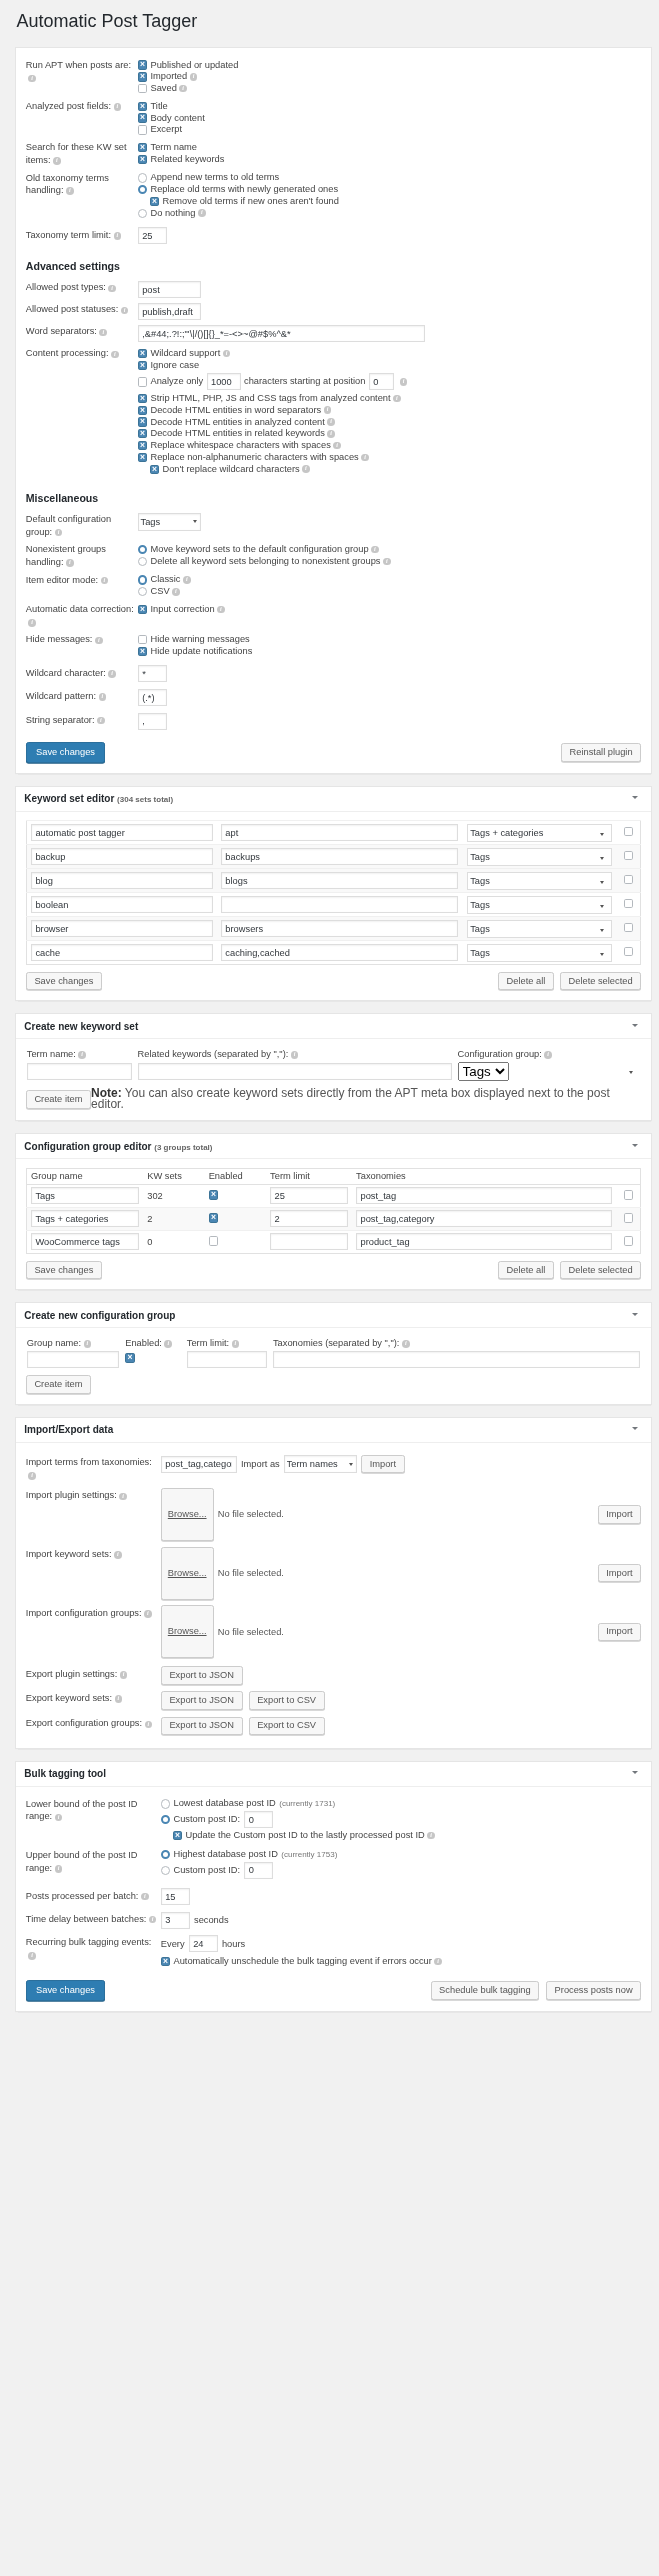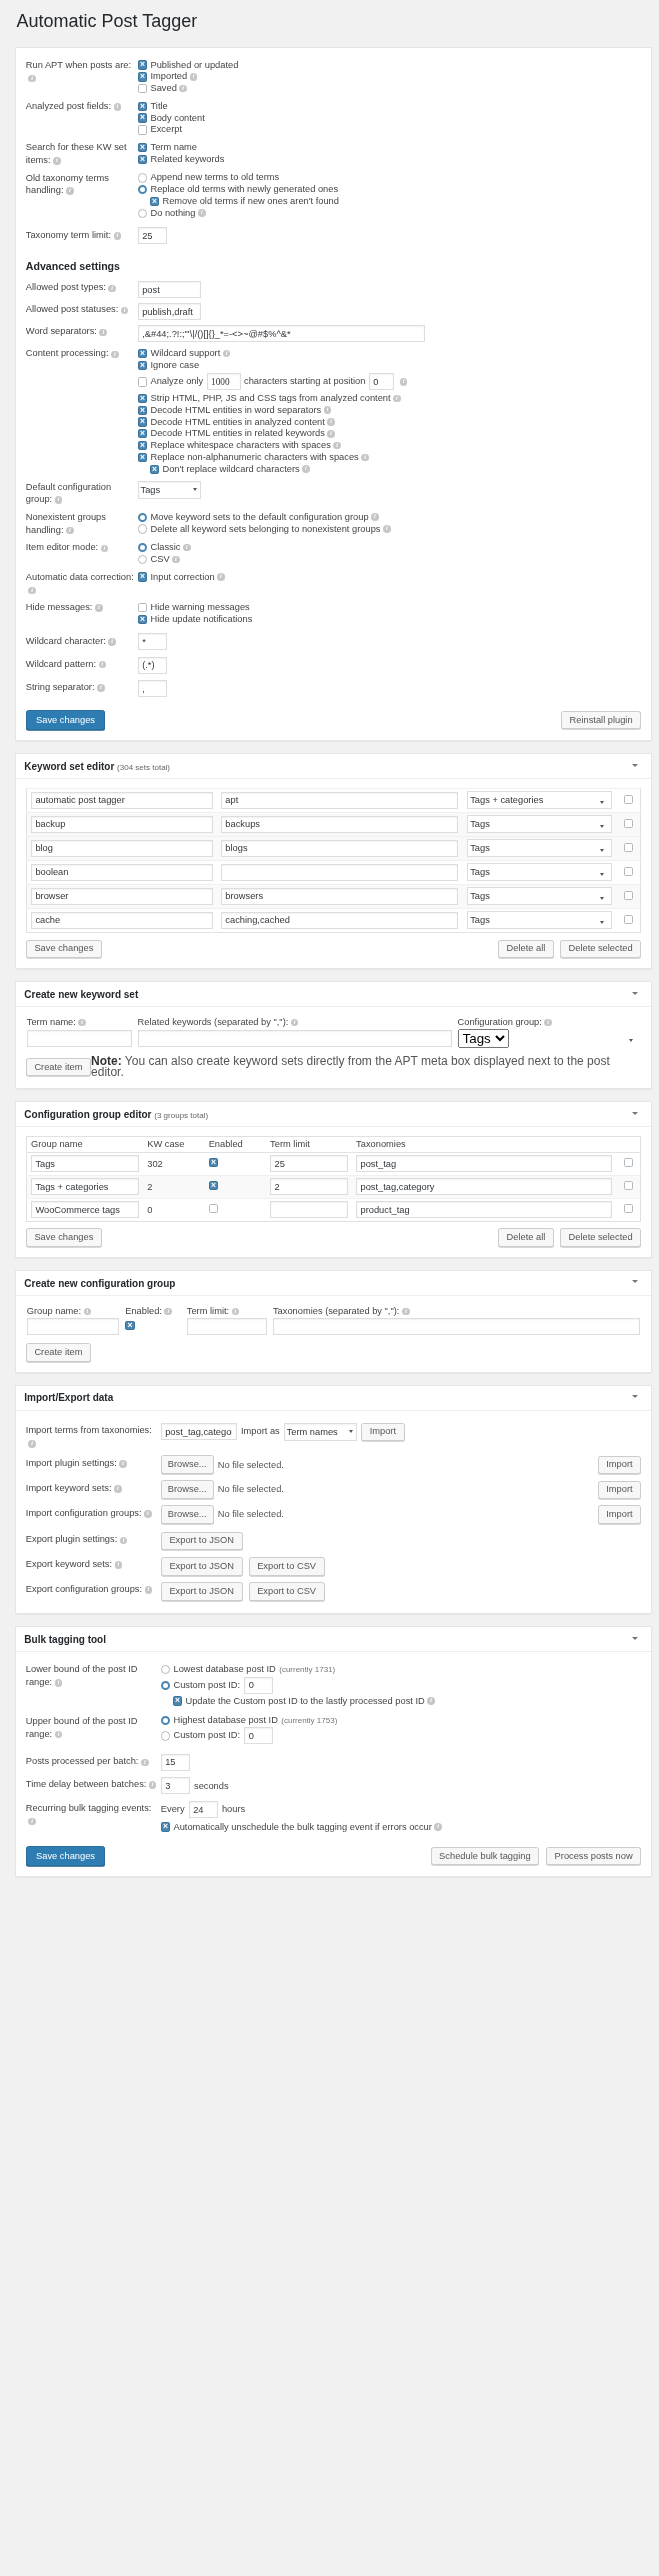--- a/index.html
+++ b/index.html
@@ -36,21 +36,21 @@
     display: flex;
     align-items: center;
     justify-content: space-between;
     cursor: pointer;
   }
   .pb-title {
     font-size: 10px;
     font-weight: bold;
     color: #23282d;
   }
-  .pb-title .sub { font-weight: normal; font-size: 8px; color:#666; }
+  .pb-title .sub { font-weight: bold; font-size: 8px; color:#666; }
   .toggle-ind {
     width: 12px; height: 12px;
     position: relative;
   }
   .toggle-ind::after {
     content: "";
     position: absolute;
     left: 1.7px; top: 3.4px;
     border-left: 3.4px solid transparent;
     border-right: 3.4px solid transparent;
@@ -181,21 +181,21 @@
     vertical-align: middle;
     white-space: nowrap;
   }
   .btn.primary {
     background: #2e7db2;
     border-color: #2b6f9c;
     color: #fff;
     box-shadow: 0 0.8px 0 #1f5d85;
     padding: 1.7px 9.3px;
   }
-  .btn.browse { padding: 1px 6px; }
+  .btn.browse { padding: 18px 6px; text-decoration: underline; }
 
   
   table.dt {
     width: 100%;
     border-collapse: collapse;
     border: 0.8px solid #e1e1e1;
     background:#fff;
   }
   table.dt th {
     text-align: left;
@@ -398,21 +398,21 @@
                   <span class="txt">Wildcard support</span>
                   <span class="info">i</span>
                 </div>
             <div class="opt">
                   <span class="cb on"></span>
                   <span class="txt">Ignore case</span>
                 </div>
             <div class="opt" style="margin-top:2.5px;">
               <span class="cb"></span>
               <span class="txt">Analyze only</span>
-              <input class="txtfld smallnum" style="margin: 0px 3.4px; font-family: Liberation Serif, serif;" type="text" value="1000">
+              <input class="txtfld smallnum" style="margin: 0px 3.4px;" type="text" value="1000">
               <span>characters starting at position</span>
               <input class="txtfld tiny" style="margin: 0px 3.4px;" type="text" value="0">
               <span class="info">i</span>
             </div>
             <div class="opt" style="margin-top:2.5px;">
                   <span class="cb on"></span>
                   <span class="txt">Strip HTML, PHP, JS and CSS tags from analyzed content</span>
                   <span class="info">i</span>
                 </div>
             <div class="opt">
@@ -443,20 +443,21 @@
             <div class="opt indent">
                   <span class="cb on"></span>
                   <span class="txt">Don't replace wildcard characters</span>
                   <span class="info">i</span>
                 </div>
           </td>
         </tr>
       </tbody>
         </table>
 
+      <div class="sect-title">Miscellaneous</div>
       <table class="form">
         <tbody>
             <tr>
           <td class="lbl"><span>Default configuration group:</span><span class="info">i</span></td>
           <td class="fld">
             <span class="selwrap">
               <select class="sel" style="width:63px;">
                 <option>Tags</option>
               </select>
             </span>
@@ -637,21 +638,21 @@
   <div class="postbox">
     <div class="pb-head">
       <span class="pb-title"><span>Configuration group editor</span> <span class="sub">(3 groups total)</span></span>
       <span class="toggle-ind"></span>
     </div>
     <div class="pb-body">
       <table class="dt">
         <tbody>
             <tr>
           <th style="width:19%;">Group name</th>
-          <th style="width:10%;">KW case</th>
+          <th style="width:10%;">KW sets</th>
           <th style="width:10%;">Enabled</th>
           <th style="width:14%;">Term limit</th>
           <th style="width:43%;">Taxonomies</th>
           <th style="width:4%;"></th>
         </tr>
         <tr>
           <td><input class="cell" type="text" value="Tags" style=""></td>
           <td>302</td>
           <td><span class="cb on"></span></td>
           <td><input class="cell" type="text" value="25" style=""></td>

